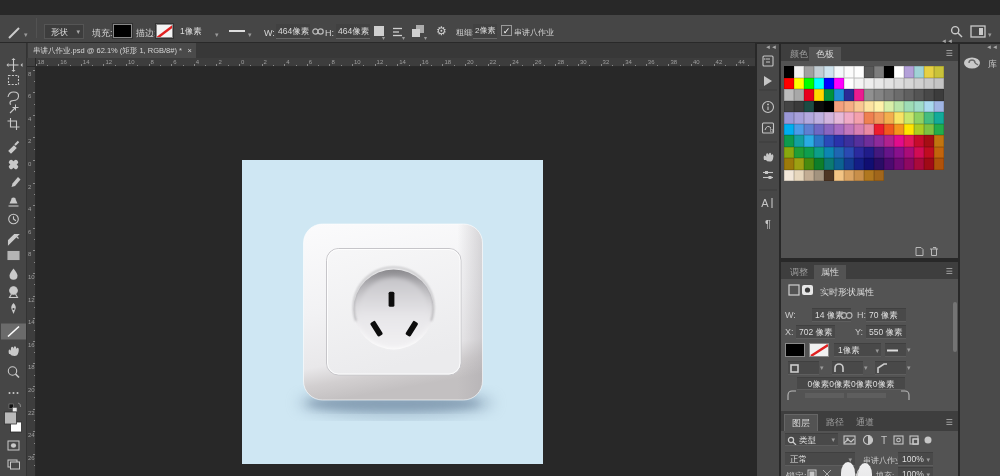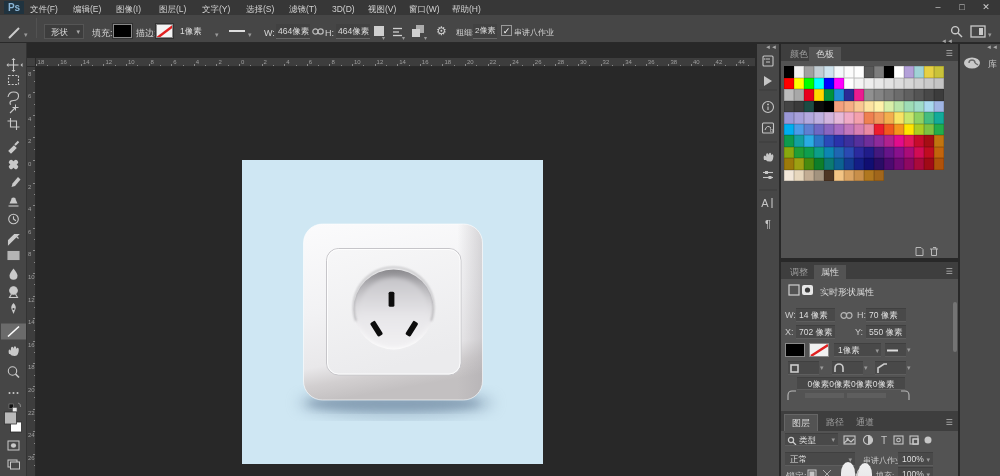--- a/index.html
+++ b/index.html
@@ -43,37 +43,20 @@
 .ptab { position:absolute; top:3px; height:14px; font-size:9px; color:#9f9f9f; line-height:14px; padding:0 7px; }
 .ptab.active { background:#535353; color:#d8d8d8; }
 .pmenu { position:absolute; right:5px; top:5px; color:#b5b5b5; font-size:8px; }
 .fbox { position:absolute; background:#494949; border-top:1px solid #404040; border-bottom:1px solid #5e5e5e;
   color:#dedede; font-size:8.5px; white-space:nowrap; overflow:hidden; }
 .plabel { position:absolute; color:#cacaca; font-size:9px; }
 </style>
 </head>
 <body>
 <div id="app">
-  <div id="menubar">
-    <div id="pslogo">Ps</div>
-    <div class="menu" style="left:30px;">文件(F)</div>
-    <div class="menu" style="left:73px;">编辑(E)</div>
-    <div class="menu" style="left:116px;">图像(I)</div>
-    <div class="menu" style="left:159px;">图层(L)</div>
-    <div class="menu" style="left:202px;">文字(Y)</div>
-    <div class="menu" style="left:246px;">选择(S)</div>
-    <div class="menu" style="left:289px;">滤镜(T)</div>
-    <div class="menu" style="left:332px;">3D(D)</div>
-    <div class="menu" style="left:368px;">视图(V)</div>
-    <div class="menu" style="left:409px;">窗口(W)</div>
-    <div class="menu" style="left:452px;">帮助(H)</div>
-    <div class="winbtn" style="left:928px;">–</div>
-    <div class="winbtn" style="left:952px;">□</div>
-    <div class="winbtn" style="left:976px;">✕</div>
-  </div>
   <div id="optbar">
 
     <svg class="abs" style="left:6px;top:10px;" width="16" height="16">
         <line x1="3" y1="13" x2="13" y2="3" stroke="#cccccc" stroke-width="2"></line>
       </svg>
     <div class="olabel" style="left:24px;top:14px;color:#9a9a9a;font-size:7px;">▾</div>
     <div class="sep" style="left:36px;"></div>
     <div class="obox" style="left:44px;top:9px;width:40px;height:15px;line-height:14px;padding-left:6px;">形状 <span style="float:right;margin-right:3px;color:#aaa;font-size:7px;">▾</span></div>
     <div class="olabel" style="left:92px;top:12px;">填充:</div>
     <div class="abs" style="left:113px;top:9px;width:19px;height:14px;background:#000;border:1px solid #888;box-shadow:0 0 0 1px #333;"></div>
@@ -237,20 +220,23 @@
           <rect x="-5.5" y="-4.5" width="11" height="9" fill="none" stroke="#c9c9c9"></rect>
           <ellipse cx="0" cy="0" rx="2.6" ry="2.2" fill="#c9c9c9"></ellipse>
         </g>
 
       <g transform="translate(13.5,421)">
           <rect x="-5.5" y="-4" width="9" height="7" fill="none" stroke="#c9c9c9"></rect>
           <rect x="-3" y="-2" width="9" height="7" fill="#464646" stroke="#c9c9c9"></rect>
         </g>
     </svg>
   </div>
+  <div id="tabbar">
+      <div id="doctab">串讲八作业.psd @ 62.1% (矩形 1, RGB/8#) * <span style="float:right;margin-right:4px;">×</span></div>
+    </div>
   <div id="hruler">
       <div class="htick" style="left: 8.6px;"></div>
       <div class="htick" style="left: 19.9px; height: 2px; top: 7px;"></div>
       <div class="rnum" style="left: 10.6px; top: 1px;">18</div>
       <div class="htick" style="left: 31.2px;"></div>
       <div class="htick" style="left: 42.5px; height: 2px; top: 7px;"></div>
       <div class="rnum" style="left: 33.2px; top: 1px;">16</div>
       <div class="htick" style="left: 53.8px;"></div>
       <div class="htick" style="left: 65.1px; height: 2px; top: 7px;"></div>
       <div class="rnum" style="left: 55.8px; top: 1px;">14</div>
@@ -688,21 +674,21 @@
           <div class="ptab active" style="left:33px;">属性</div>
           <div class="pmenu">☰</div>
         </div>
       <svg class="abs" style="left:7px;top:22px;" width="26" height="12" viewBox="0 0 26 12">
           <rect x="1" y="1" width="10" height="10" fill="none" stroke="#cfcfcf" stroke-width="1.2"></rect>
           <rect x="14" y="1" width="11" height="10" rx="2" fill="#e6e6e6"></rect>
           <circle cx="19.5" cy="6" r="2.6" fill="#3c3c3c"></circle>
         </svg>
       <div class="plabel" style="left:39px;top:24px;color:#dadada;">实时形状属性</div>
       <div class="plabel" style="left:4px;top:48px;">W:</div>
-      <div class="fbox" style="left:15px;top:46px;width:39px;height:14px;line-height:13px;padding-left:3px;">14 像素</div>
+      <div class="fbox" style="left:31px;top:46px;width:39px;height:14px;line-height:13px;padding-left:3px;">14 像素</div>
       <svg class="abs" style="left:59px;top:49px;" width="13" height="9" viewBox="0 0 13 9">
           <g stroke="#b5b5b5" stroke-width="1.2" fill="none">
             <circle cx="3.8" cy="4.5" r="2.8"></circle>
             <circle cx="9.2" cy="4.5" r="2.8"></circle>
           </g>
         </svg>
       <div class="plabel" style="left:76px;top:48px;">H:</div>
       <div class="fbox" style="left:85px;top:46px;width:40px;height:14px;line-height:13px;padding-left:3px;">70 像素</div>
       <div class="plabel" style="left:4px;top:65px;">X:</div>
       <div class="fbox" style="left:15px;top:63px;width:39px;height:14px;line-height:13px;padding-left:3px;">702 像素</div>

